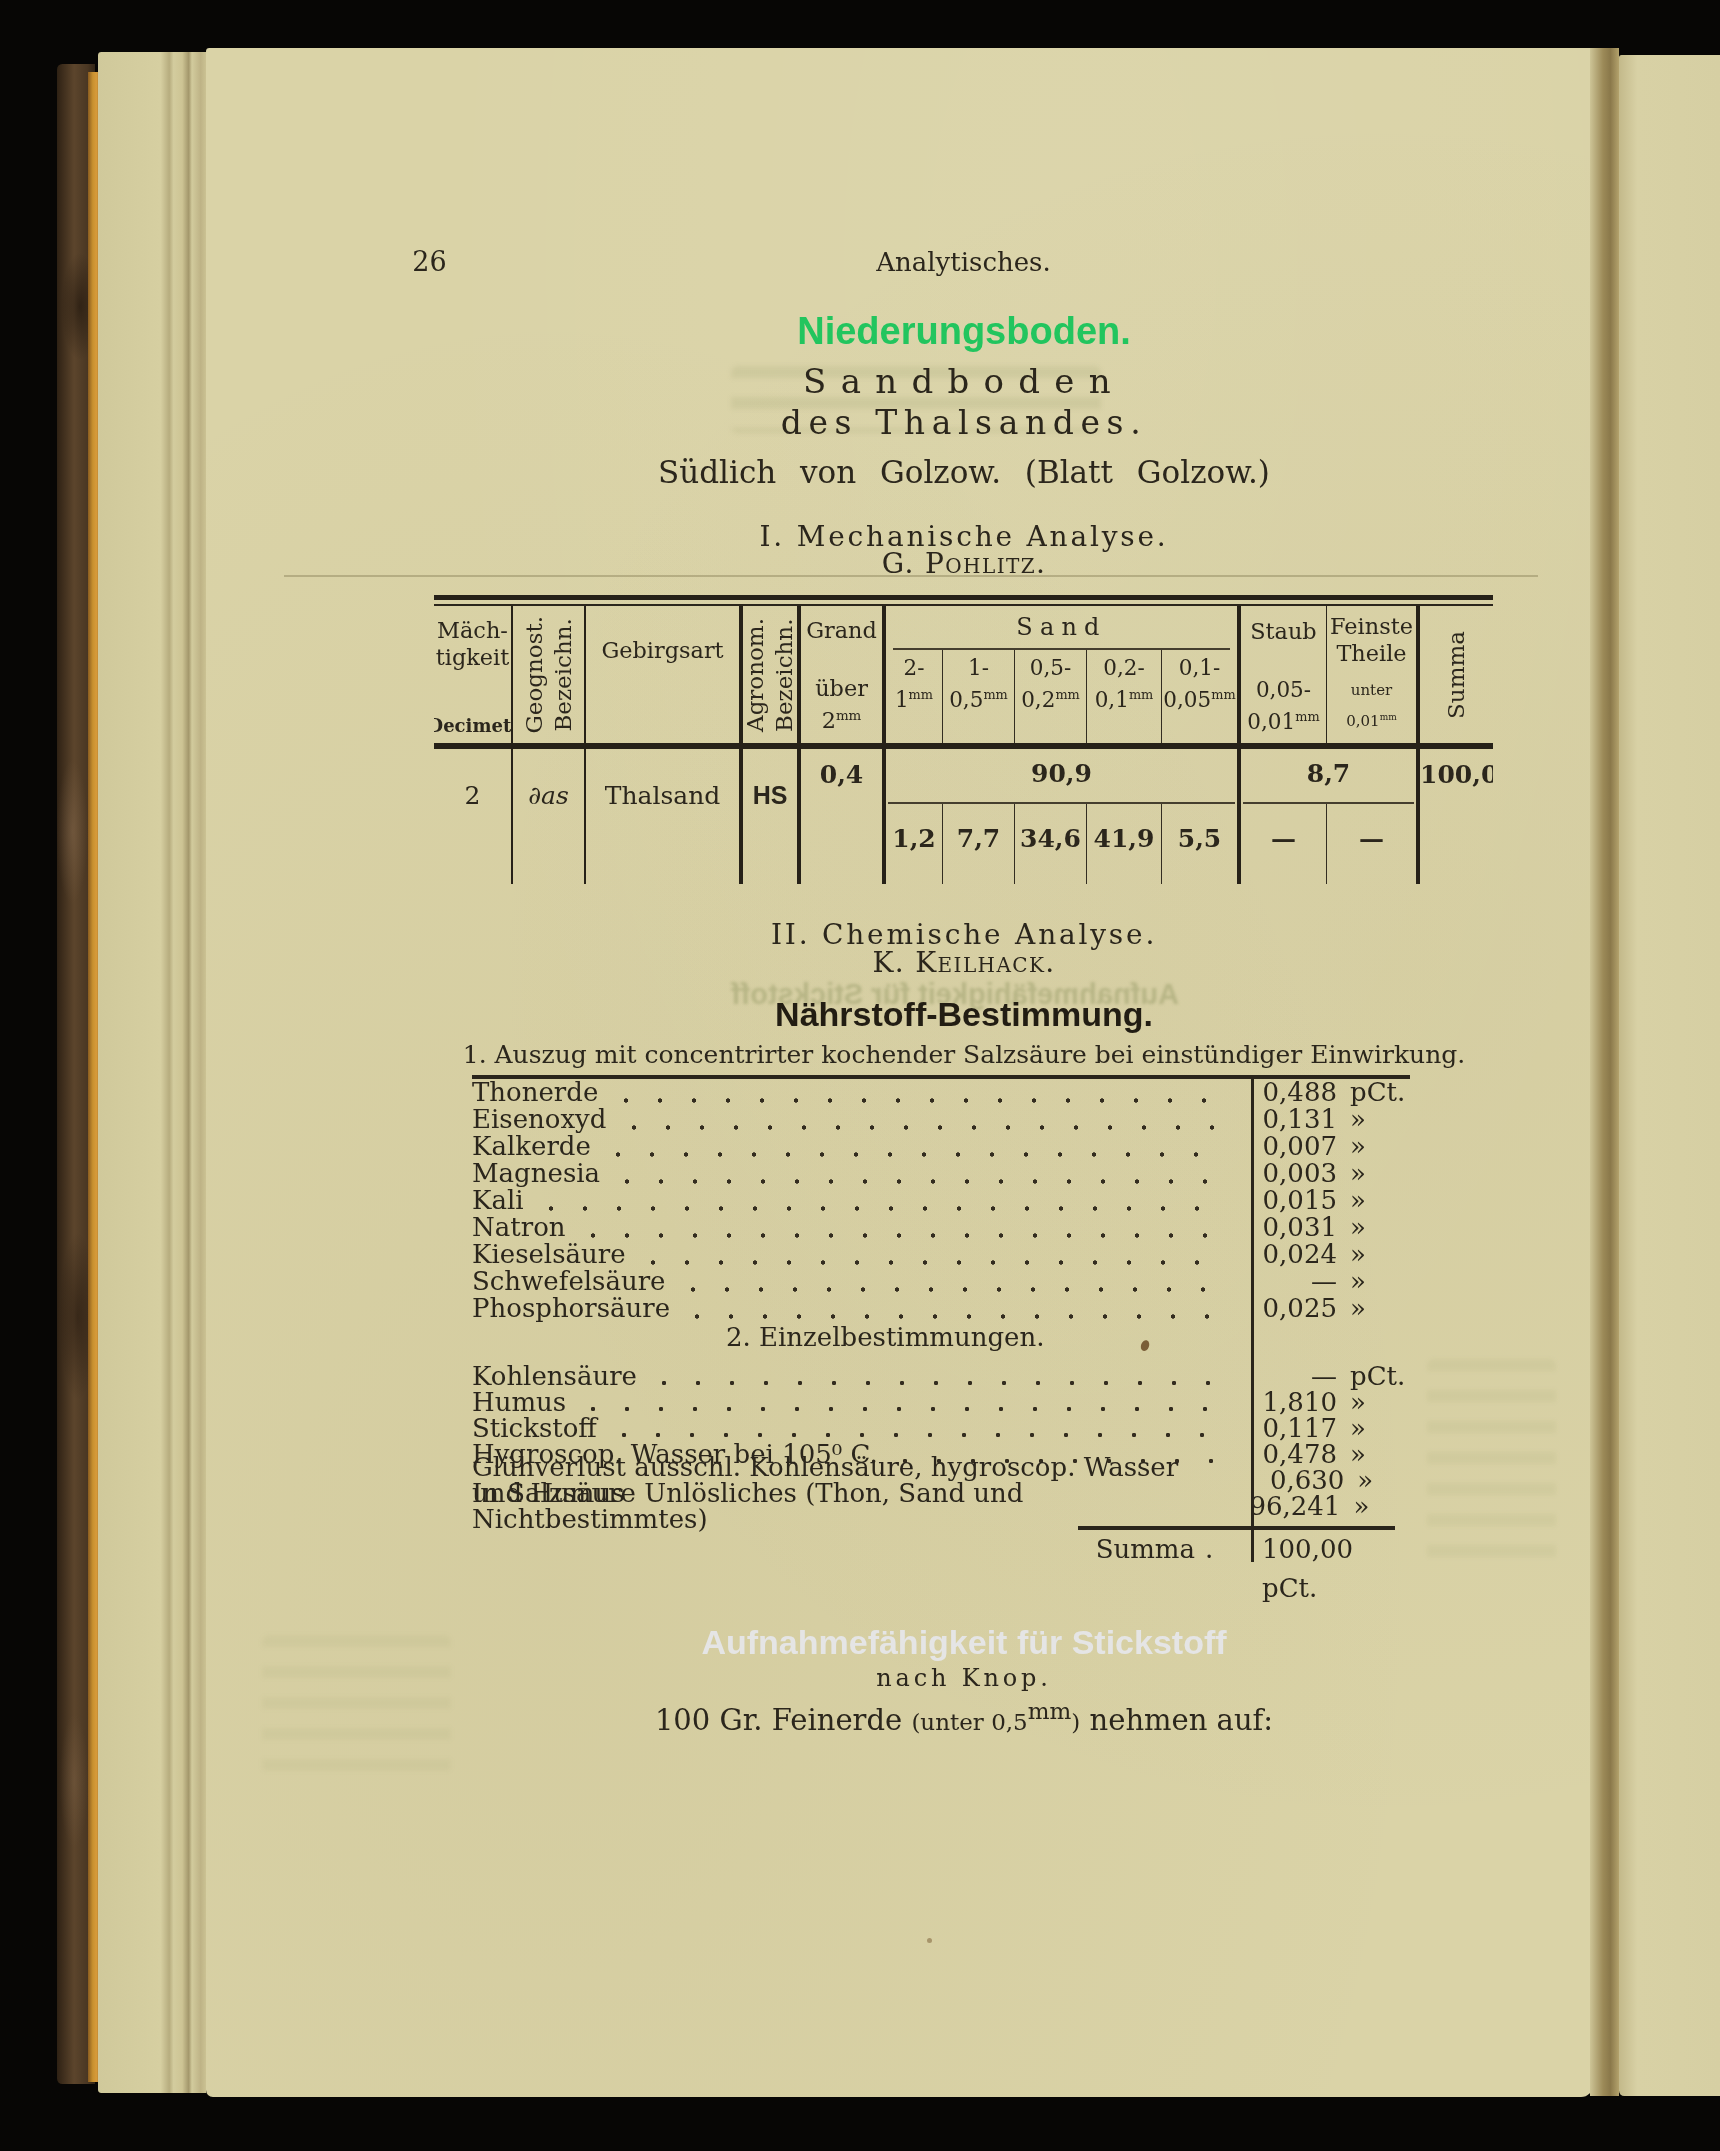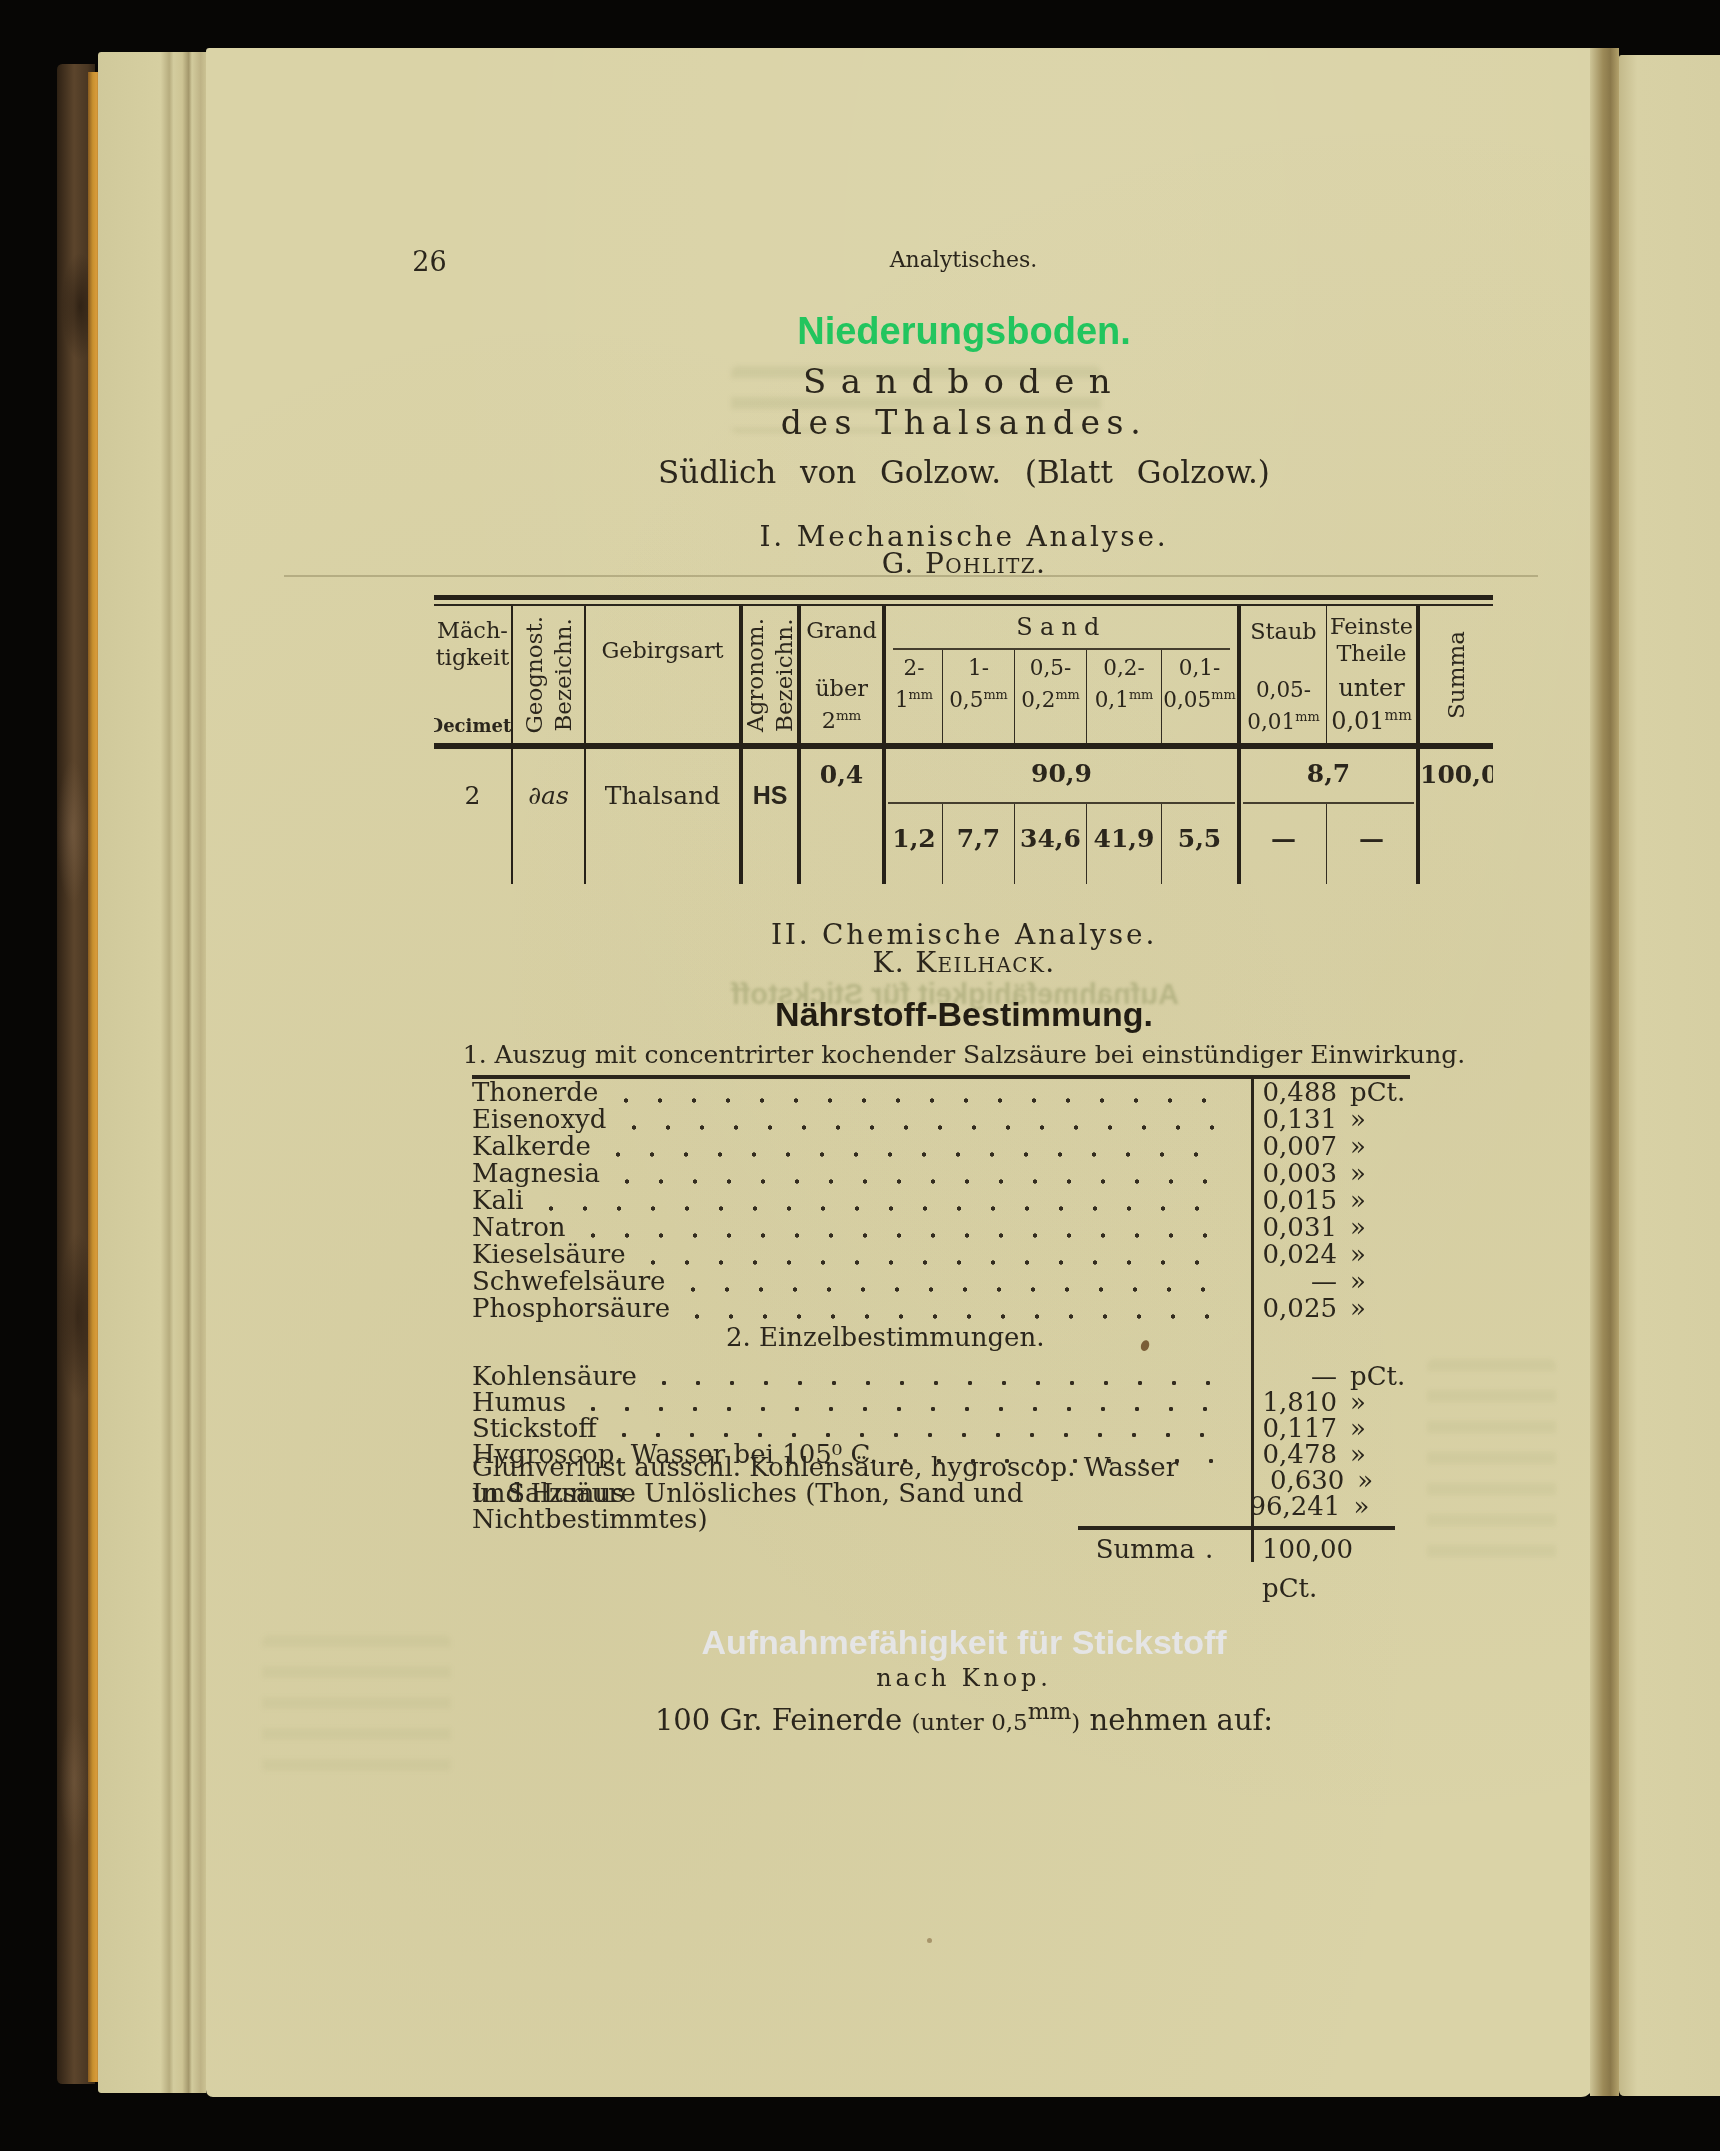--- a/index.html
+++ b/index.html
@@ -33,21 +33,21 @@
   
   .ghost{position:absolute;background:repeating-linear-gradient(180deg, rgba(128,138,82,.13) 0 12px, transparent 12px 31px);
     filter:blur(2.6px);border-radius:6.9px;}
   .ghost-text{position:absolute;transform:scaleX(-1);filter:blur(1.4px);color:rgba(122,132,76,.34);
     font-family:"Liberation Sans","DejaVu Sans",sans-serif;font-weight:bold;font-size:29px;text-align:center;}
   .speck{position:absolute;border-radius:50%;}
   
   .abs{position:absolute;}
   .ctr{left:434px;width:1060px;text-align:center;}
   .pgnum{left:397px;top:246px;width:65px;text-align:center;font-size:27px;}
-  .runhead{left:826px;top:247px;width:275px;text-align:center;font-size:22px;}
+  .runhead{left:826px;top:247px;width:275px;text-align:center;font-size:26px;}
   .t-main{top:310px;font-family:Liberation Sans, sans-serif;font-weight:bold;font-size:38px;color:#22c55e;}
   .t-sub1{top:361px;font-size:34px;letter-spacing:.42em;}
   .t-sub2{top:403px;font-size:33px;letter-spacing:.2em;}
   .t-loc{top:454px;font-size:31px;word-spacing:.45em;}
   .t-sec{font-size:28px;letter-spacing:.1em;margin-top:21px;}
   .t-auth{font-size:28px;font-variant:small-caps;letter-spacing:.05em;}
   .faint-rule{left:284px;top:575px;width:1254px;height:1.7px;background:rgba(115,105,65,.35);}
   
   .tbl{position:absolute;left:434px;top:595px;width:1059px;font-size:22.4px;color:#2b261c;}
   .dbl-rule{height:4.3px;border-top:5.2px solid #262118;border-bottom:2.6px solid #2b261c;}
@@ -193,21 +193,21 @@
       </div>
       <div class="hc br2">
         <div style="padding-top:12px;">Staub</div>
         <div class="sp"></div>
         <div class="bot-pad" style="font-size:21.5px;"><span>0,05-</span><br>
           <span>0,01</span><sup>mm</sup></div>
       </div>
       <div class="hc br5">
         <div class="top-pad" style="line-height:27px;padding-top:6.9px;"><span>Feinste</span><br><span>Theile</span></div>
         <div class="sp"></div>
-        <div class="bot-pad" style="font-size:24px;"><span>unter</span><br>
+        <div class="bot-pad" style="font-size:15px;"><span>unter</span><br>
           <span>0,01</span><sup>mm</sup></div>
       </div>
       <div class="hc">
         <div class="vertwrap">
             <div class="vert">
               <span>Summa</span>
             </div>
           </div>
       </div>
     </div>

